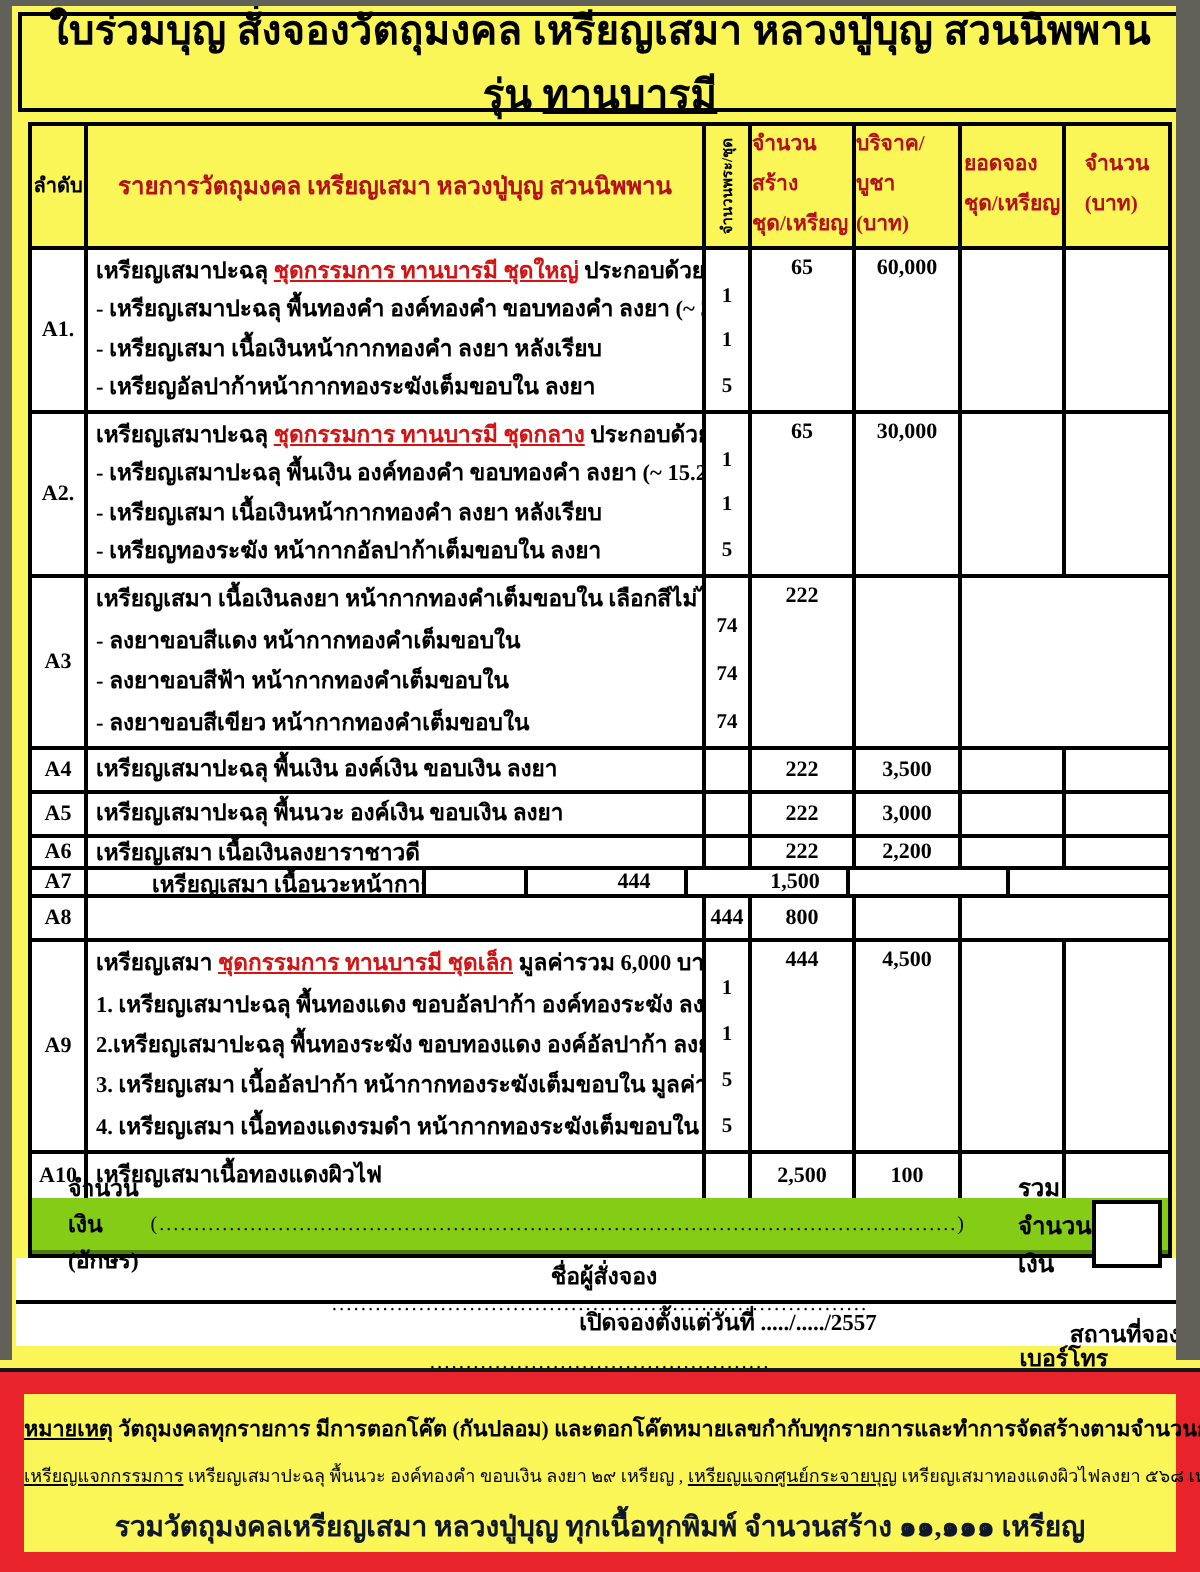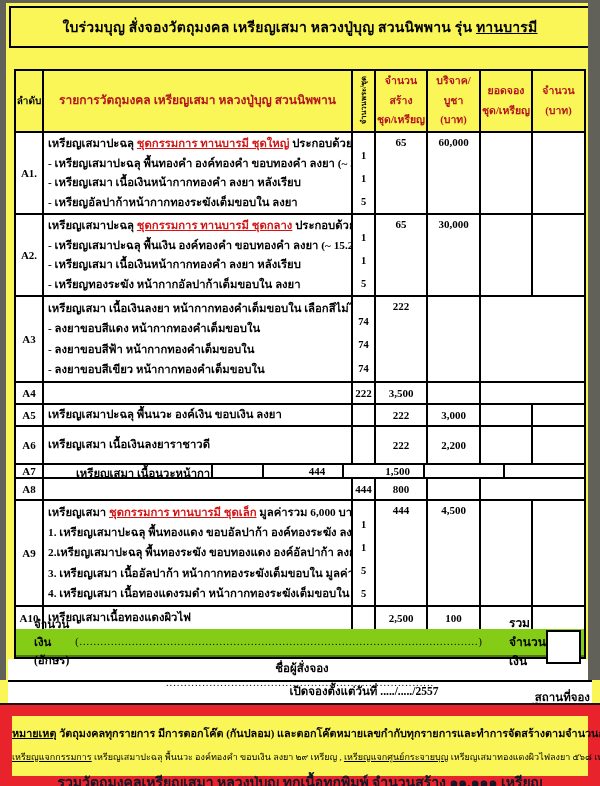--- a/index.html
+++ b/index.html
@@ -10,40 +10,40 @@
     color:#000;
     display:flex;flex-direction:column;
   }
   
   .edge{position:absolute;background:#61615A;z-index:4;}
   .edge.top{left:0;top:0;width:600px;height:3px;}
   .edge.left{left:0;top:0;width:6px;height:680px;}
   .edge.right{right:0;top:0;width:12px;height:680px;}
 
   .title-box{
-    margin:6px 9px 16px 9px;height:46px;border:2.5px solid #000;
+    margin:6px 9px 0 9px;height:46px;border:2.5px solid #000;
     display:flex;align-items:center;justify-content:center;
-    font-size:14px;font-weight:bold;letter-spacing:.2px;text-align:center;
+    font-size:20px;font-weight:bold;letter-spacing:.2px;text-align:center;
   }
   .u{text-decoration:underline;}
   .ru{color:#D31414;text-decoration:underline;}
 
   .table-wrap{
     margin:5px 14px 0 14px;border:2px solid #000;background:#FFFFFF;
   }
   .trow,.thead{
     display:grid;
     grid-template-columns:28px 1fr 23px 52px 53px 52px 51px;
     border-bottom:2px solid #000;
     box-sizing:border-box;
   }
   .thead{height:62px;background:#FAF658;}
   .thead .hc{
     border-right:2px solid #000;display:flex;align-items:center;justify-content:center;
-    text-align:center;font-weight:bold;font-size:10.5px;line-height:1.9;
+    text-align:left;font-weight:bold;font-size:10.5px;line-height:1.9;
     white-space:pre-line;color:#B3121A;
   }
   .thead .hc.black{color:#000;font-size:10px;}
   .thead .hc.items{font-size:12px;}
   .thead .hc:last-child{border-right:none;}
   .vtext{
     writing-mode:vertical-rl;transform:rotate(180deg);
     font-size:7.5px;font-weight:bold;color:#000;line-height:1;white-space:nowrap;
   }
   .c{border-right:2px solid #000;box-sizing:border-box;overflow:hidden;}
@@ -171,38 +171,41 @@
           <div class="q">74</div>
           <div class="q">74</div>
           <div class="q">74</div>
         </div>
         <div class="c num top">222</div>
         <div class="c num"></div>
         <div class="c num"></div>
       </div>
       <div class="trow" style="height: 22px;">
         <div class="c no">A4</div>
+        <div class="c desc">
+          <div class="line"><span>เหรียญเสมาปะฉลุ พื้นเงิน องค์เงิน ขอบเงิน ลงยา</span></div>
+        </div>
         <div class="c qcol"></div>
         <div class="c num">222</div>
         <div class="c num">3,500</div>
         <div class="c num"></div>
         <div class="c num"></div>
       </div>
       <div class="trow" style="height: 22px;">
         <div class="c no">A5</div>
         <div class="c desc">
           <div class="line"><span>เหรียญเสมาปะฉลุ พื้นนวะ องค์เงิน ขอบเงิน  ลงยา</span></div>
         </div>
         <div class="c qcol"></div>
         <div class="c num">222</div>
         <div class="c num">3,000</div>
         <div class="c num"></div>
         <div class="c num"></div>
       </div>
-      <div class="trow" style="height: 38px;">
+      <div class="trow" style="height: 16px;">
         <div class="c no">A6</div>
         <div class="c desc">
           <div class="line"><span>เหรียญเสมา เนื้อเงินลงยาราชาวดี</span></div>
         </div>
         <div class="c qcol"></div>
         <div class="c num">222</div>
         <div class="c num">2,200</div>
         <div class="c num"></div>
         <div class="c num"></div>
       </div>

